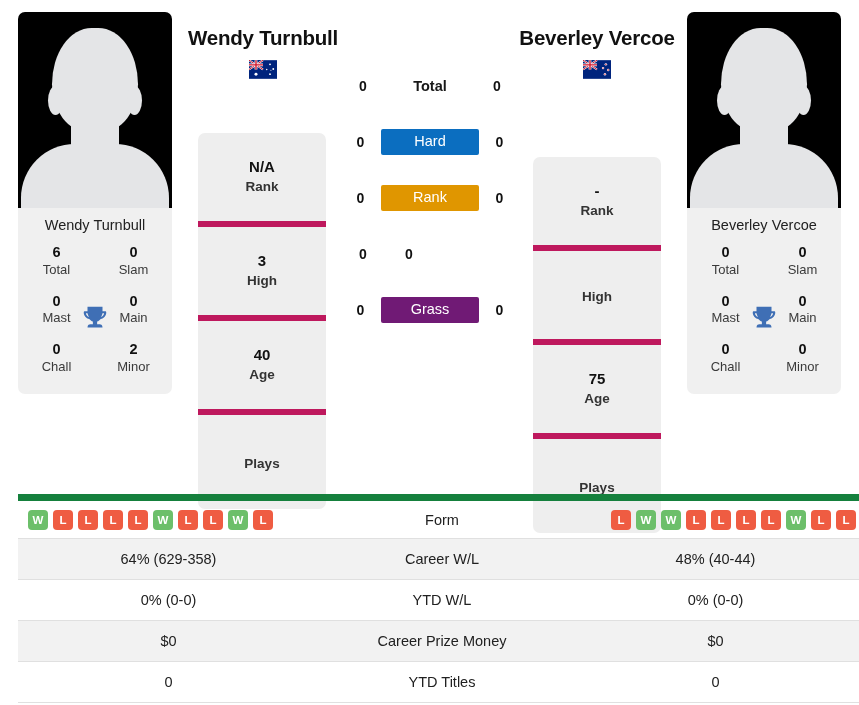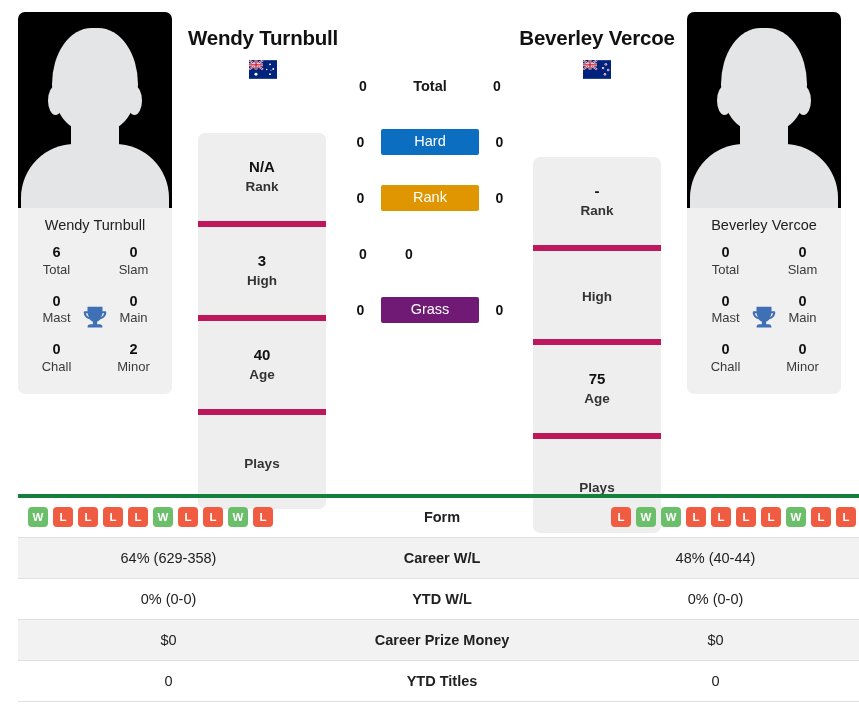--- a/index.html
+++ b/index.html
@@ -230,29 +230,29 @@
   }
   .stat-table tr { height: 41px; }
   .stat-table tr.shaded { background: #f2f2f2; }
   .stat-table td {
     border-top: 1px solid #e0e0e0;
     border-bottom: 1px solid #e0e0e0;
     font-size: 14.5px;
     color: #212121;
     vertical-align: middle;
   }
-  .stat-table tr:first-child td { border-top: 4px solid #15803d; }
+  .stat-table tr:first-child td { border-top: 7px solid #15803d; }
   .col-side {
     width: 290px;
     text-align: center;
   }
   .col-mid {
     width: 244px;
     text-align: center;
-    font-weight: bold;
+    font-weight: normal;
     color: #141414;
   }
   .form-cell-left  { text-align: left;  padding-left: 10px; }
   .form-cell-right { text-align: right; padding-right: 10px; }
   .form-badge {
     display: inline-block;
     width: 20px;
     height: 20px;
     line-height: 20px;
     text-align: center;

